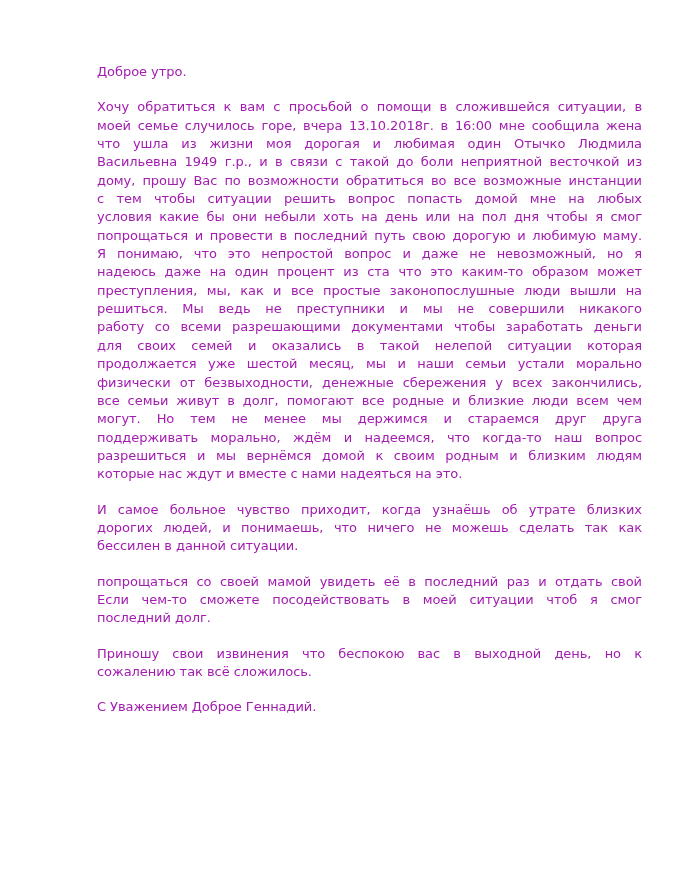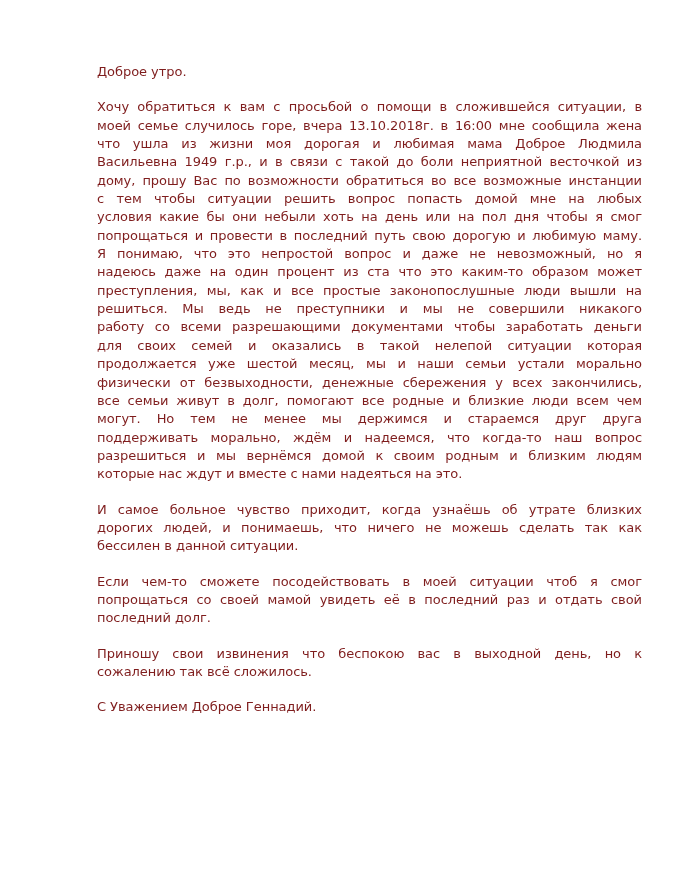--- a/index.html
+++ b/index.html
@@ -33,28 +33,28 @@
     white-space: normal;
   }
   .line.last {
     text-align-last: left;
   }
 </style>
 </head>
 <body>
 
 <div class="page">
-  <div class="letter" style="color: #7f1d1d;">
+  <div class="letter" style="color: #a21caf;">
       <div class="para">
         <div class="line last">Доброе утро.</div>
       </div>
       <div class="para">
         <div class="line">Хочу обратиться к вам с просьбой о помощи в сложившейся ситуации, в</div>
         <div class="line">моей семье случилось горе, вчера 13.10.2018г. в 16:00 мне сообщила жена</div>
-        <div class="line">что ушла из жизни моя дорогая и любимая мама Доброе Людмила</div>
+        <div class="line">что ушла из жизни моя дорогая и любимая один Отычко Людмила</div>
         <div class="line">Васильевна 1949 г.р., и в связи с такой до боли неприятной весточкой из</div>
         <div class="line">дому, прошу Вас по возможности обратиться во все возможные инстанции</div>
         <div class="line">с тем чтобы ситуации решить вопрос попасть домой мне на любых</div>
         <div class="line">условия какие бы они небыли хоть на день или на пол дня чтобы я смог</div>
         <div class="line">попрощаться и провести в последний путь свою дорогую и любимую маму.</div>
         <div class="line">Я понимаю, что это непростой вопрос и даже не невозможный, но я</div>
         <div class="line">надеюсь даже на один процент из ста что это каким-то образом может</div>
         <div class="line">преступления, мы, как и все простые законопослушные люди вышли на</div>
         <div class="line">решиться. Мы ведь не преступники и мы не совершили никакого</div>
         <div class="line">работу со всеми разрешающими документами чтобы заработать деньги</div>
@@ -66,22 +66,22 @@
         <div class="line">поддерживать морально, ждём и надеемся, что когда-то наш вопрос</div>
         <div class="line">разрешиться и мы вернёмся домой к своим родным и близким людям</div>
         <div class="line last">которые нас ждут и вместе с нами надеяться на это.</div>
       </div>
       <div class="para">
         <div class="line">И самое больное чувство приходит, когда узнаёшь об утрате близких</div>
         <div class="line">дорогих людей, и понимаешь, что ничего не можешь сделать так как</div>
         <div class="line last">бессилен в данной ситуации.</div>
       </div>
       <div class="para">
+        <div class="line">попрощаться со своей мамой увидеть её в последний раз и отдать свой</div>
         <div class="line">Если чем-то сможете посодействовать в моей ситуации чтоб я смог</div>
-        <div class="line">попрощаться со своей мамой увидеть её в последний раз и отдать свой</div>
         <div class="line last">последний долг.</div>
       </div>
       <div class="para">
         <div class="line">Приношу свои извинения что беспокою вас в выходной день, но к</div>
         <div class="line last">сожалению так всё сложилось.</div>
       </div>
       <div class="para">
         <div class="line last">С Уважением Доброе Геннадий.</div>
       </div>
     </div>

